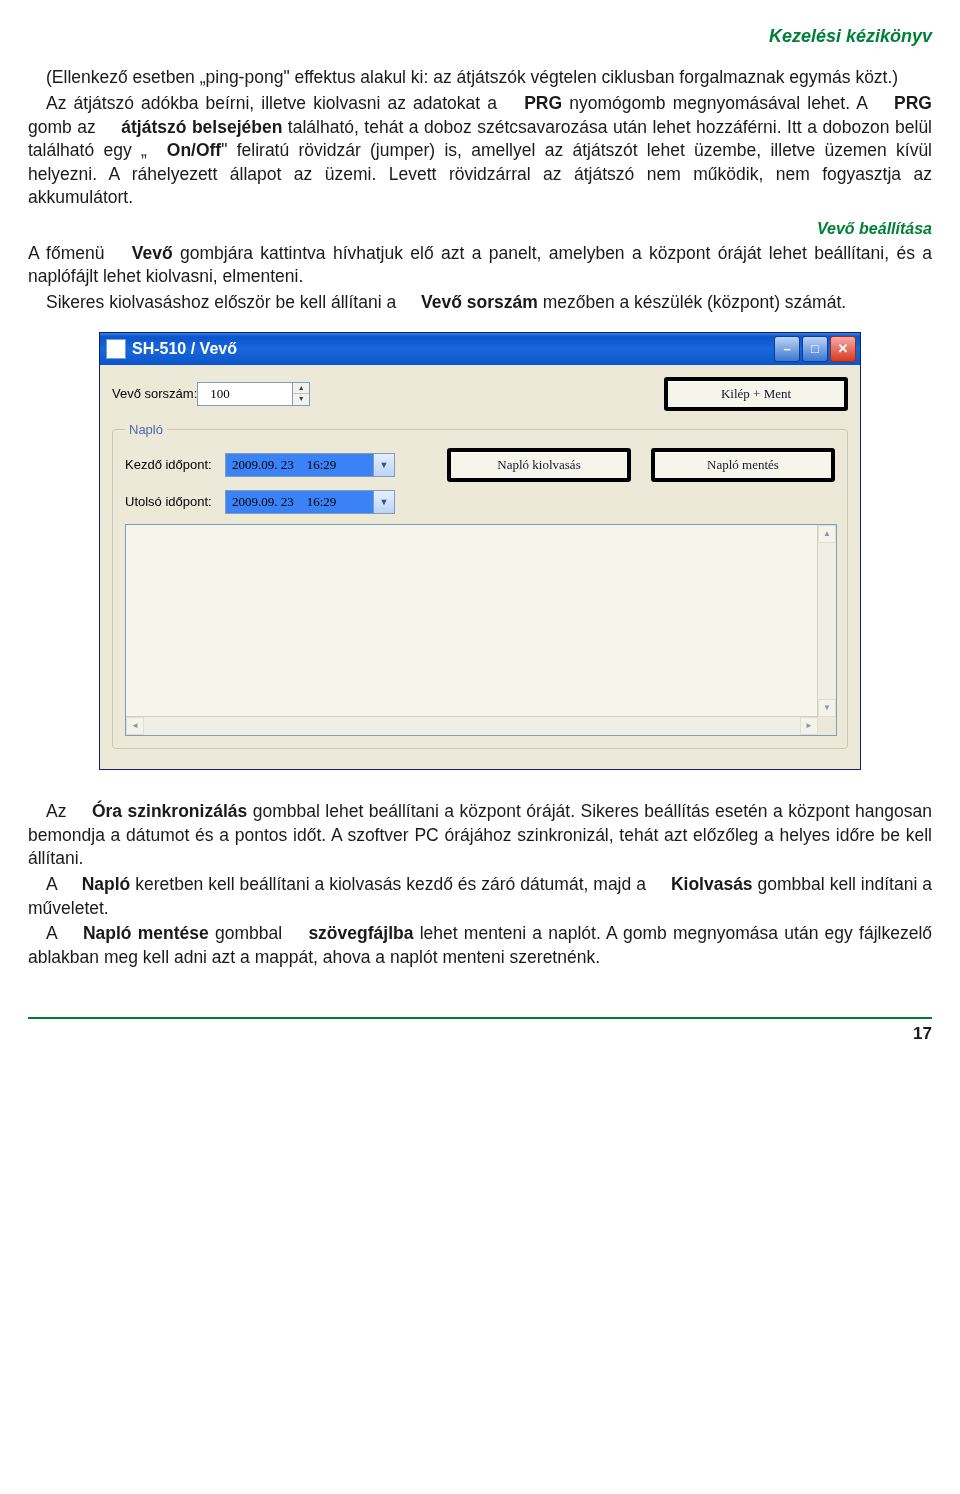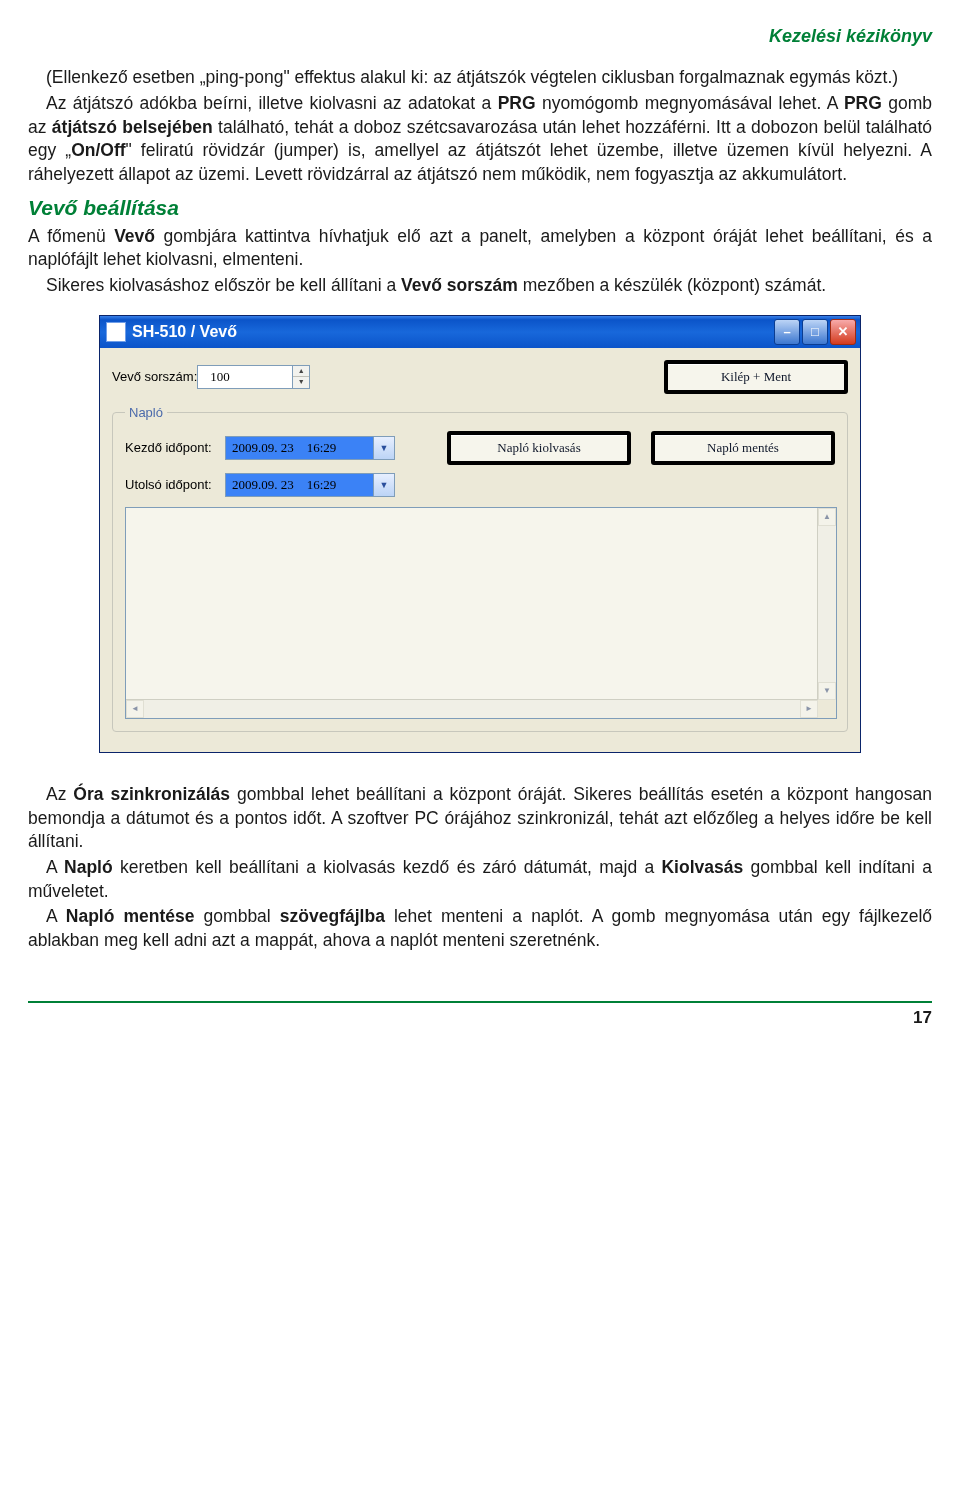--- a/index.html
+++ b/index.html
@@ -19,27 +19,28 @@
     color: #008037;
     font-style: italic;
     font-size: 18px;
     margin-bottom: 18px;
   }
   p {
     margin: 0 0 2px 0;
     text-align: justify;
   }
   .indent { text-indent: 18px; }
-  .b { font-weight: bold; }
+  .b { font-weight: bold; margin-left: 20px; }
   h2.section {
     color: #008037;
     font-style: italic;
     font-weight: bold;
-    font-size: 21px;
+    font-size: 16px;
     margin: 8px 0 2px 0;
+    text-align: right;
   }
   .screenshot-wrap {
     margin: 16px 0 30px 0;
   }
   .win {
     width: 760px;
     margin: 17px auto;
     border: 1px solid #0a246a;
     background: #ece9d8;
     font-family: Tahoma, sans-serif;

